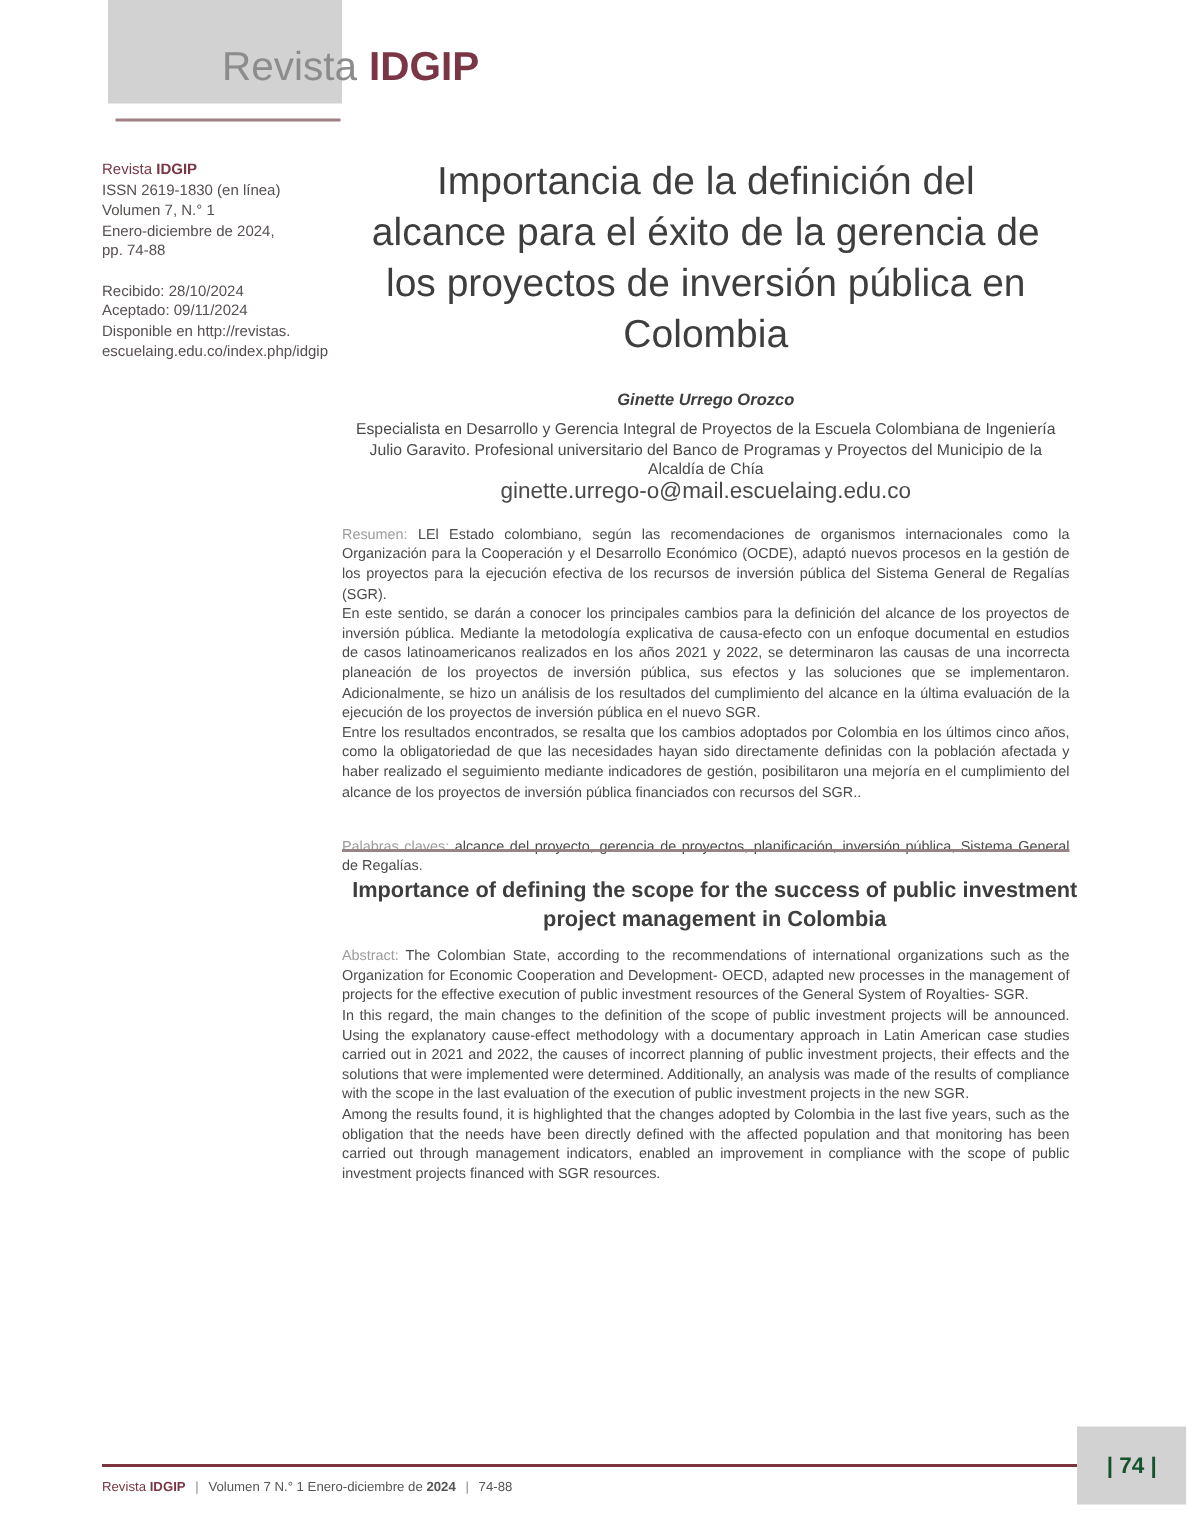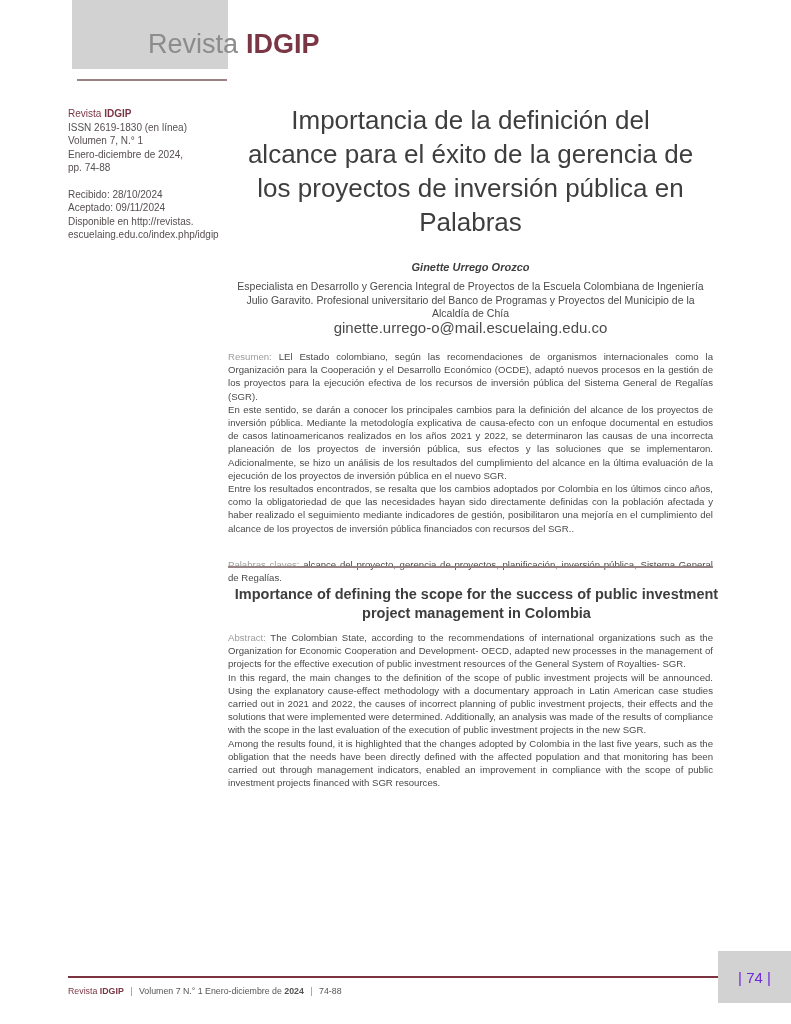--- a/index.html
+++ b/index.html
@@ -36,21 +36,21 @@
   .abstract{top:631px;}
 
   .divider{position:absolute;left:228px;top:566px;width:485px;height:2px;background:#978487;}
   .title-en{position:absolute;left:228px;top:579px;width:485px;text-align:center;
             font-size:14.5px;line-height:19px;color:#3e3e3e;}
 
   
   .footer-rule{position:absolute;left:68px;top:976px;width:650px;height:2px;background:#7b3340;}
   .page-box{position:absolute;left:718px;top:951px;width:73px;height:52px;background:#d2d2d2;
             display:flex;align-items:center;justify-content:center;}
-  .page-badge{color:#6d28d9;font-weight:400;font-size:15px;}
+  .page-badge{color:#14532d;font-weight:700;font-size:15px;}
   .footer-text{position:absolute;left:68px;top:986px;font-size:8.8px;line-height:11px;color:#555;white-space:nowrap;}
   .footer-text .maroon{color:#7b3645;}
   .footer-text b{font-weight:700;}
   .footer-text .pipe{color:#8c8c8c;margin:0 4px;}
 </style>
 </head>
 <body>
 
 <div class="page">
 
@@ -73,21 +73,21 @@
     <div class="meta-line">Recibido: 28/10/2024</div>
     <div class="meta-line">Aceptado: 09/11/2024</div>
     <div class="meta-line">Disponible en http://revistas.</div>
     <div class="meta-line">escuelaing.edu.co/index.php/idgip</div>
   </aside>
 
   <h1 class="title-es" style="margin:0;font-weight:400;">
     <div>Importancia de la definición del</div>
     <div>alcance para el éxito de la gerencia de</div>
     <div>los proyectos de inversión pública en</div>
-    <div>Palabras</div>
+    <div>Colombia</div>
   </h1>
 
   <div class="author-block">
     <div class="author-name">Ginette Urrego Orozco</div>
     <div class="affiliation">Especialista en Desarrollo y Gerencia Integral de Proyectos de la Escuela Colombiana de Ingeniería Julio Garavito. Profesional universitario del Banco de Programas y Proyectos del Municipio de la Alcaldía de Chía</div>
     <div class="email">ginette.urrego-o@mail.escuelaing.edu.co</div>
   </div>
 
   <section class="abstract-block resumen">
     <p><span class="label">Resumen: </span><span>LEl Estado colombiano, según las recomendaciones de organismos internacionales como la Organización para la Cooperación y el Desarrollo Económico (OCDE), adaptó nuevos procesos en la gestión de los proyectos para la ejecución efectiva de los recursos de inversión pública del Sistema General de Regalías (SGR).</span></p>

